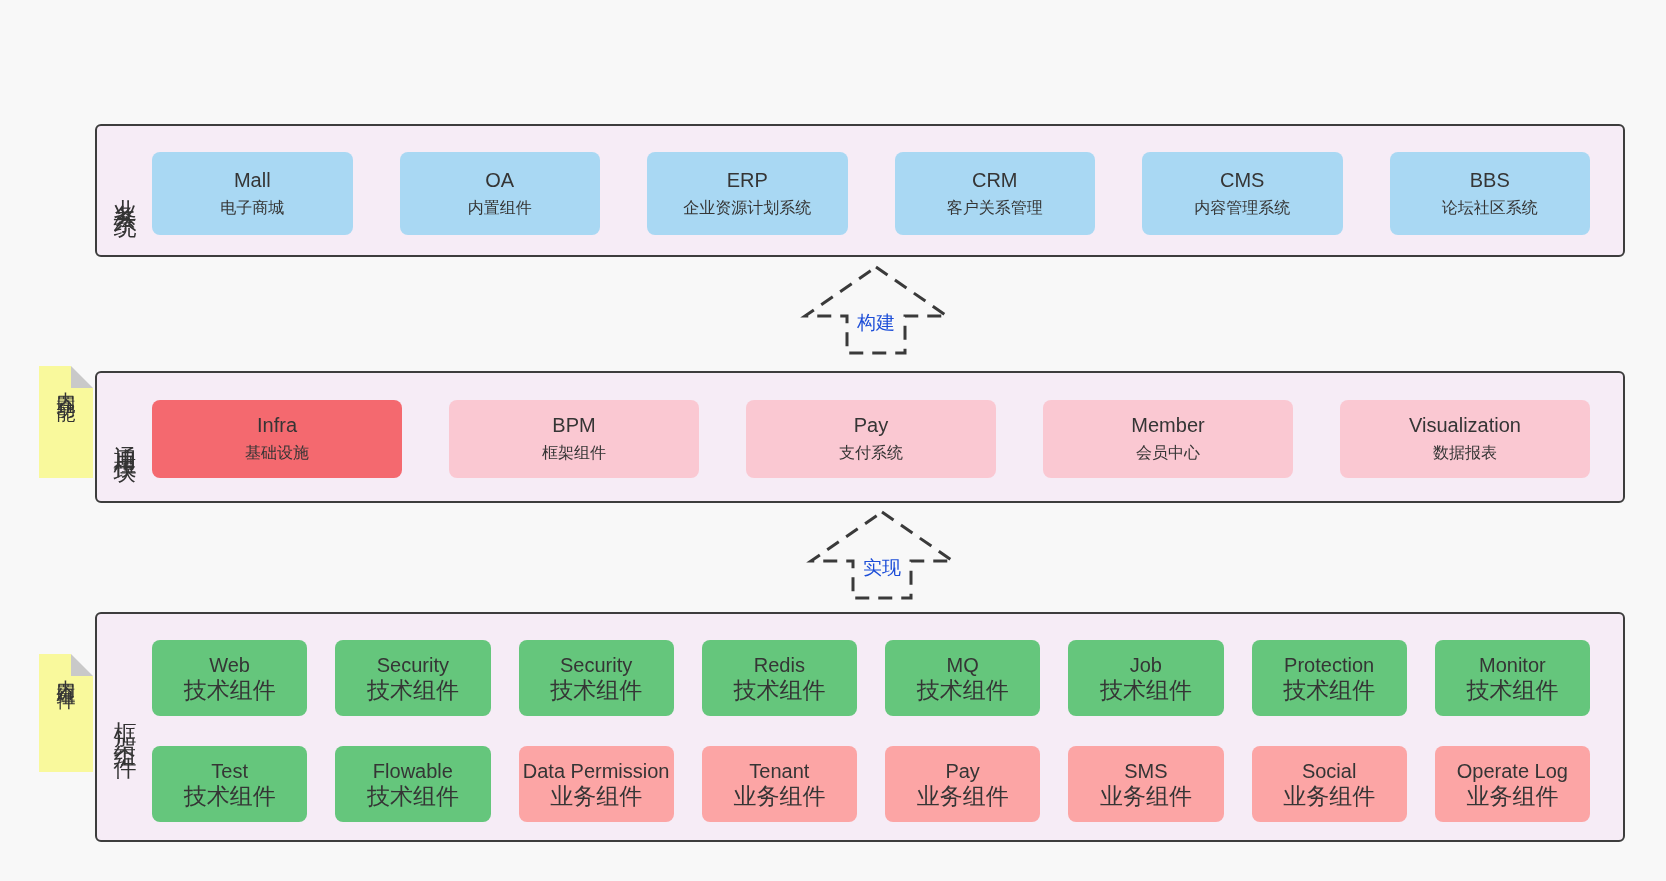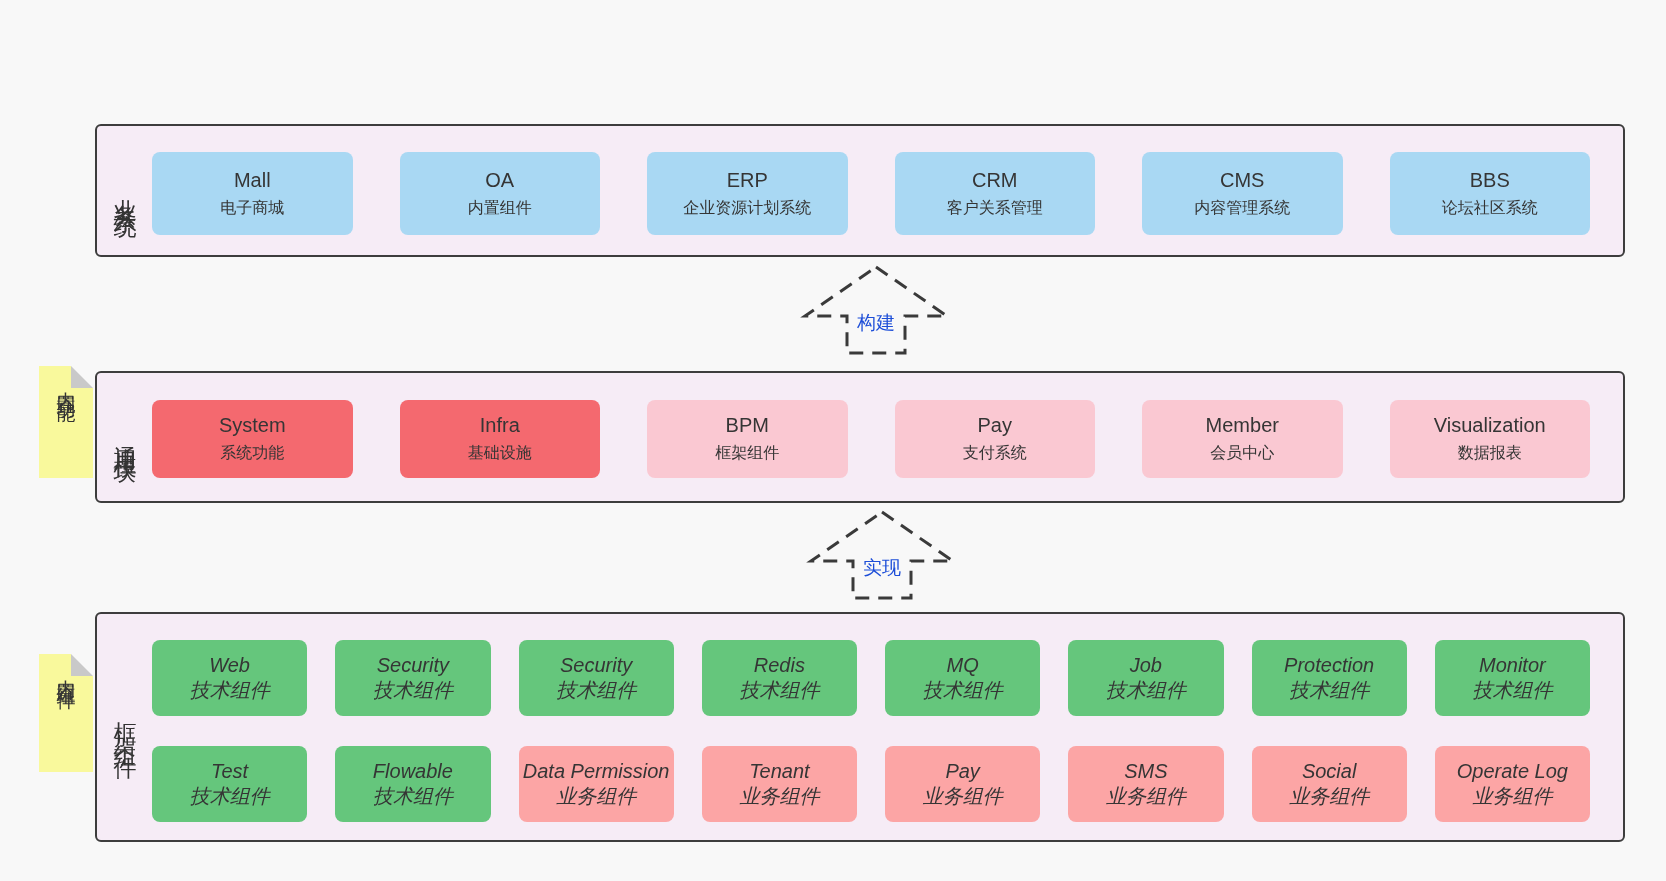--- a/index.html
+++ b/index.html
@@ -49,23 +49,23 @@
   .row-2{top:132px;}
 
   .box{
     flex:1;border-radius:8px;
     display:flex;flex-direction:column;
     align-items:center;justify-content:center;
     text-align:center;line-height:27px;
   }
   .box .en{font-size:20px;color:#353535;}
   .box .zh{font-size:16px;color:#353535;}
-  .layer-components .box{line-height:25px;font-style:italic;}
+  .layer-components .box{line-height:25px;}
   .layer-components .box .en{font-size:20px;}
-  .layer-components .box .zh{font-size:20px;}
+  .layer-components .box .zh{font-size:23px;}
 
   .blue       {background:#a9d8f3;}
   .red        {background:#f4696f;}
   .pink       {background:#fac8d2;text-align:right;}
   .green-dark {background:#65c67c;}
   .green-light{background:#fca5a5;}
 
   
   .arrow{position:absolute;width:152px;height:93px;}
   .arrow-1{left:800px;top:263px;}
@@ -139,24 +139,20 @@
     </svg>
     <span class="arrow-label">构建</span>
   </div>
 
   <section class="layer layer-modules">
     <div class="layer-label">
       <span>通用模块</span>
     </div>
     <div class="boxes">
       <div class="box red">
-        <span class="en">System</span>
-        <span class="zh">系统功能</span>
-      </div>
-      <div class="box red">
         <span class="en">Infra</span>
         <span class="zh">基础设施</span>
       </div>
       <div class="box pink">
         <span class="en">BPM</span>
         <span class="zh">框架组件</span>
       </div>
       <div class="box pink">
         <span class="en">Pay</span>
         <span class="zh">支付系统</span>

